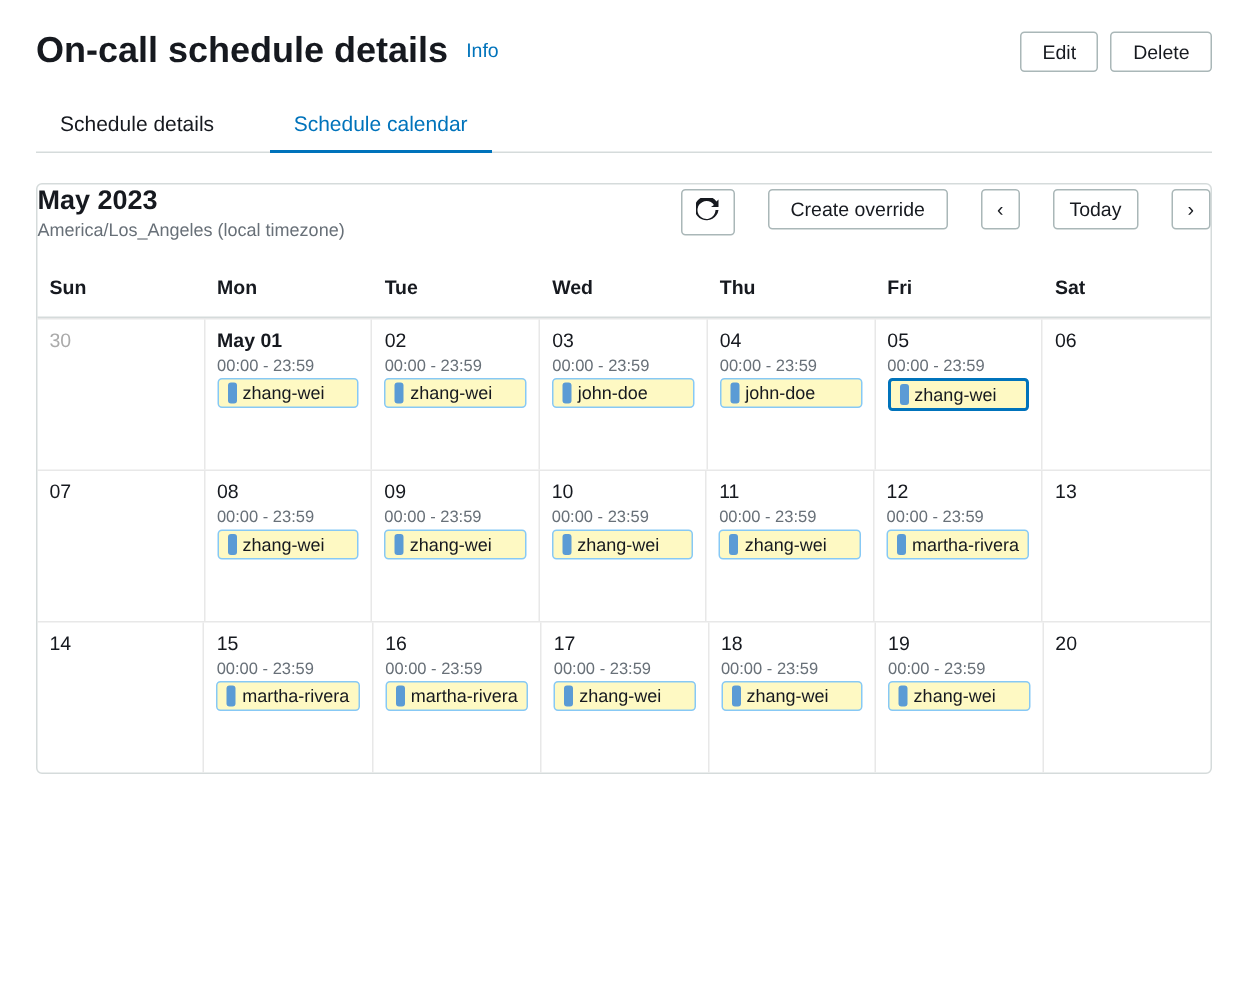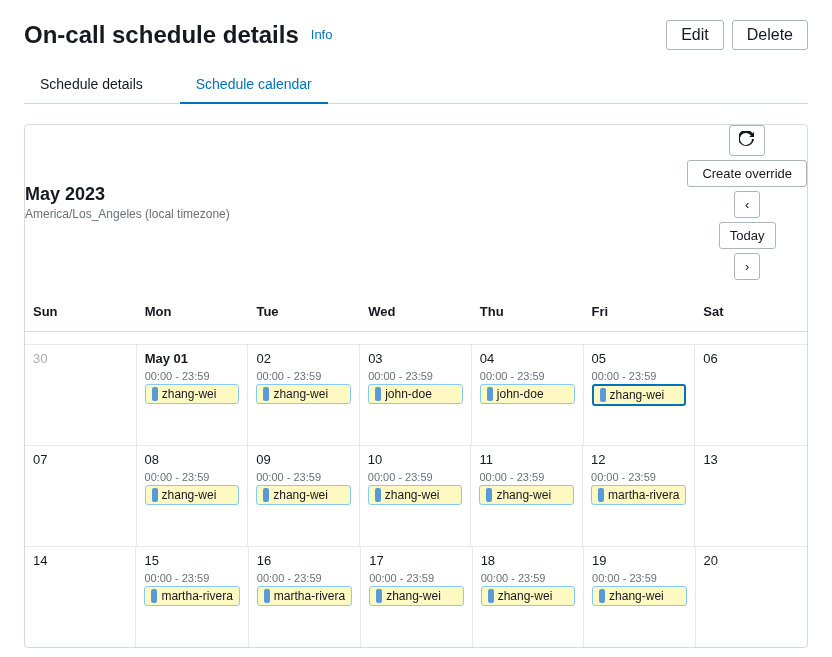--- a/index.html
+++ b/index.html
@@ -40,21 +40,21 @@
     .header-buttons {
       display: flex;
       gap: 8px;
     }
     .btn {
       padding: 5px 14px;
       border: 1px solid #aab7b8;
       border-radius: 3px;
       background: #fff;
       color: #16191f;
-      font-size: 16px;
+      font-size: 13px;
       cursor: pointer;
     }
     
     .tabs {
       display: flex;
       border-bottom: 1px solid #d5dbdb;
       margin-bottom: 0;
       gap: 21px;
     }
     .tab {
@@ -92,23 +92,22 @@
       color: #16191f;
     }
     .timezone-label {
       font-size: 12px;
       color: #687078;
       margin-top: 2px;
       text-align: right;
     }
     .calendar-nav {
       display: flex;
-      align-items: center;
-      gap: 4px;
-      flex-direction: column;
+      align-items: flex-start;
+      gap: 22px;
     }
     .nav-btn {
       padding: 5px 10px;
       border: 1px solid #aab7b8;
       border-radius: 3px;
       background: #fff;
       cursor: pointer;
       font-size: 13px;
       color: #16191f;
     }
@@ -130,21 +129,21 @@
     }
     
     .calendar-grid {
       margin-top: 20px;
     }
     .day-headers {
       display: grid;
       grid-template-columns: repeat(7, 1fr);
       border-bottom: 1px solid #d5dbdb;
       padding-bottom: 8px;
-      margin-bottom: 12px;
+      margin-bottom: 0;
     }
     .day-header {
       font-size: 13px;
       font-weight: 600;
       color: #16191f;
       padding: 4px 8px;
     }
     .calendar-weeks {
       display: flex;
       flex-direction: column;

